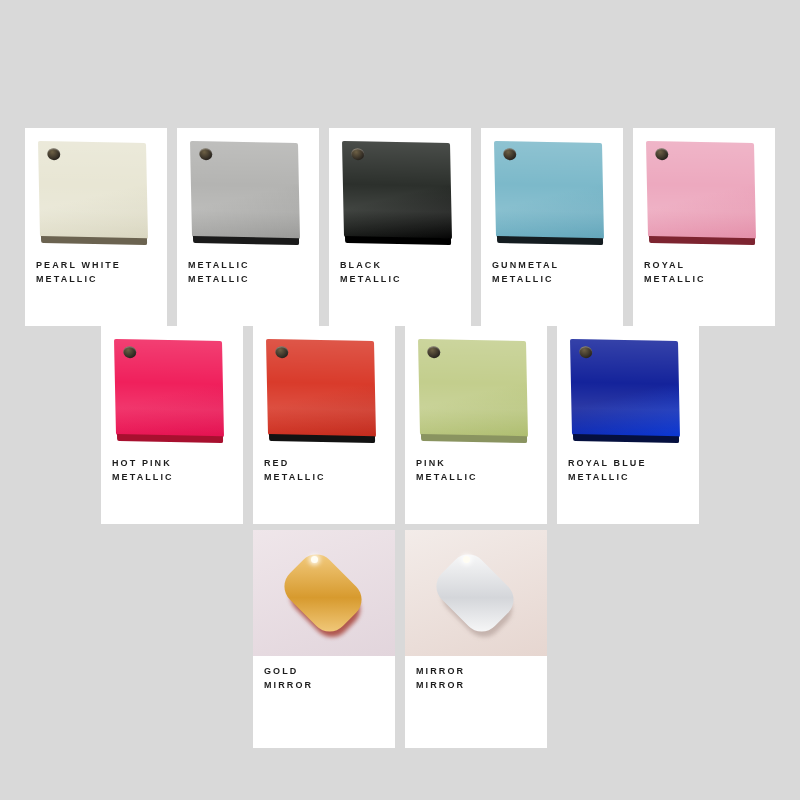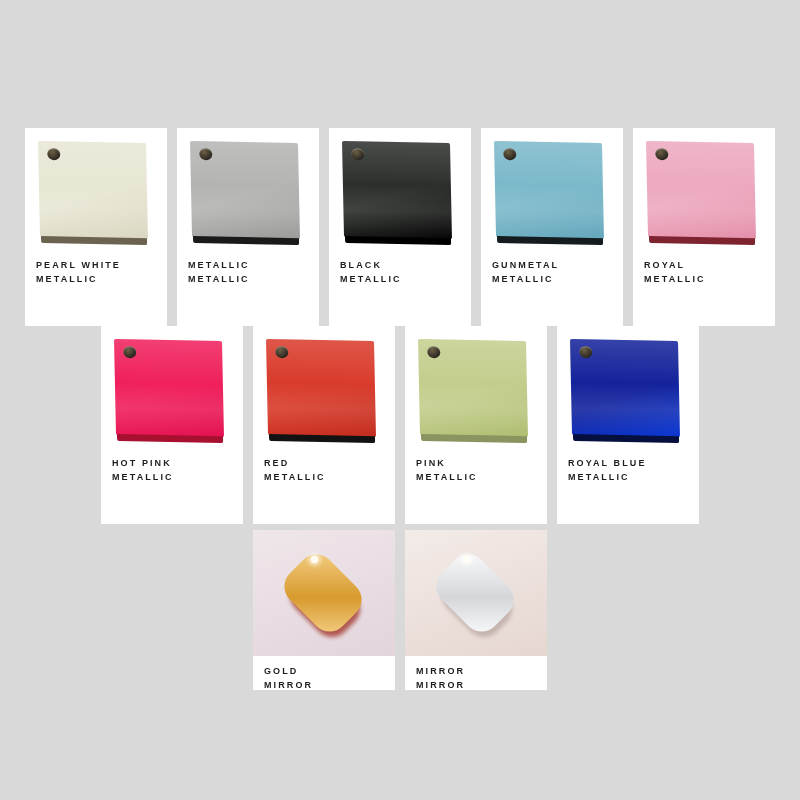--- a/index.html
+++ b/index.html
@@ -34,21 +34,21 @@
   .card {
     background: #ffffff;
     width: 142px;
     margin: 0 5px;
     box-sizing: border-box;
     display: flex;
     flex-direction: column;
     overflow: hidden;
   }
   .row-1 .card, .row-2 .card { height: 198px; }
-  .row-3 .card { height: 160px; }
+  .row-3 .card { height: 218px; }
 
   .photo {
     position: relative;
     flex: 0 0 122px;
     height: 122px;
     overflow: hidden;
     background: #ffffff;
   }
   .row-3 .photo {
     flex-basis: 126px;

